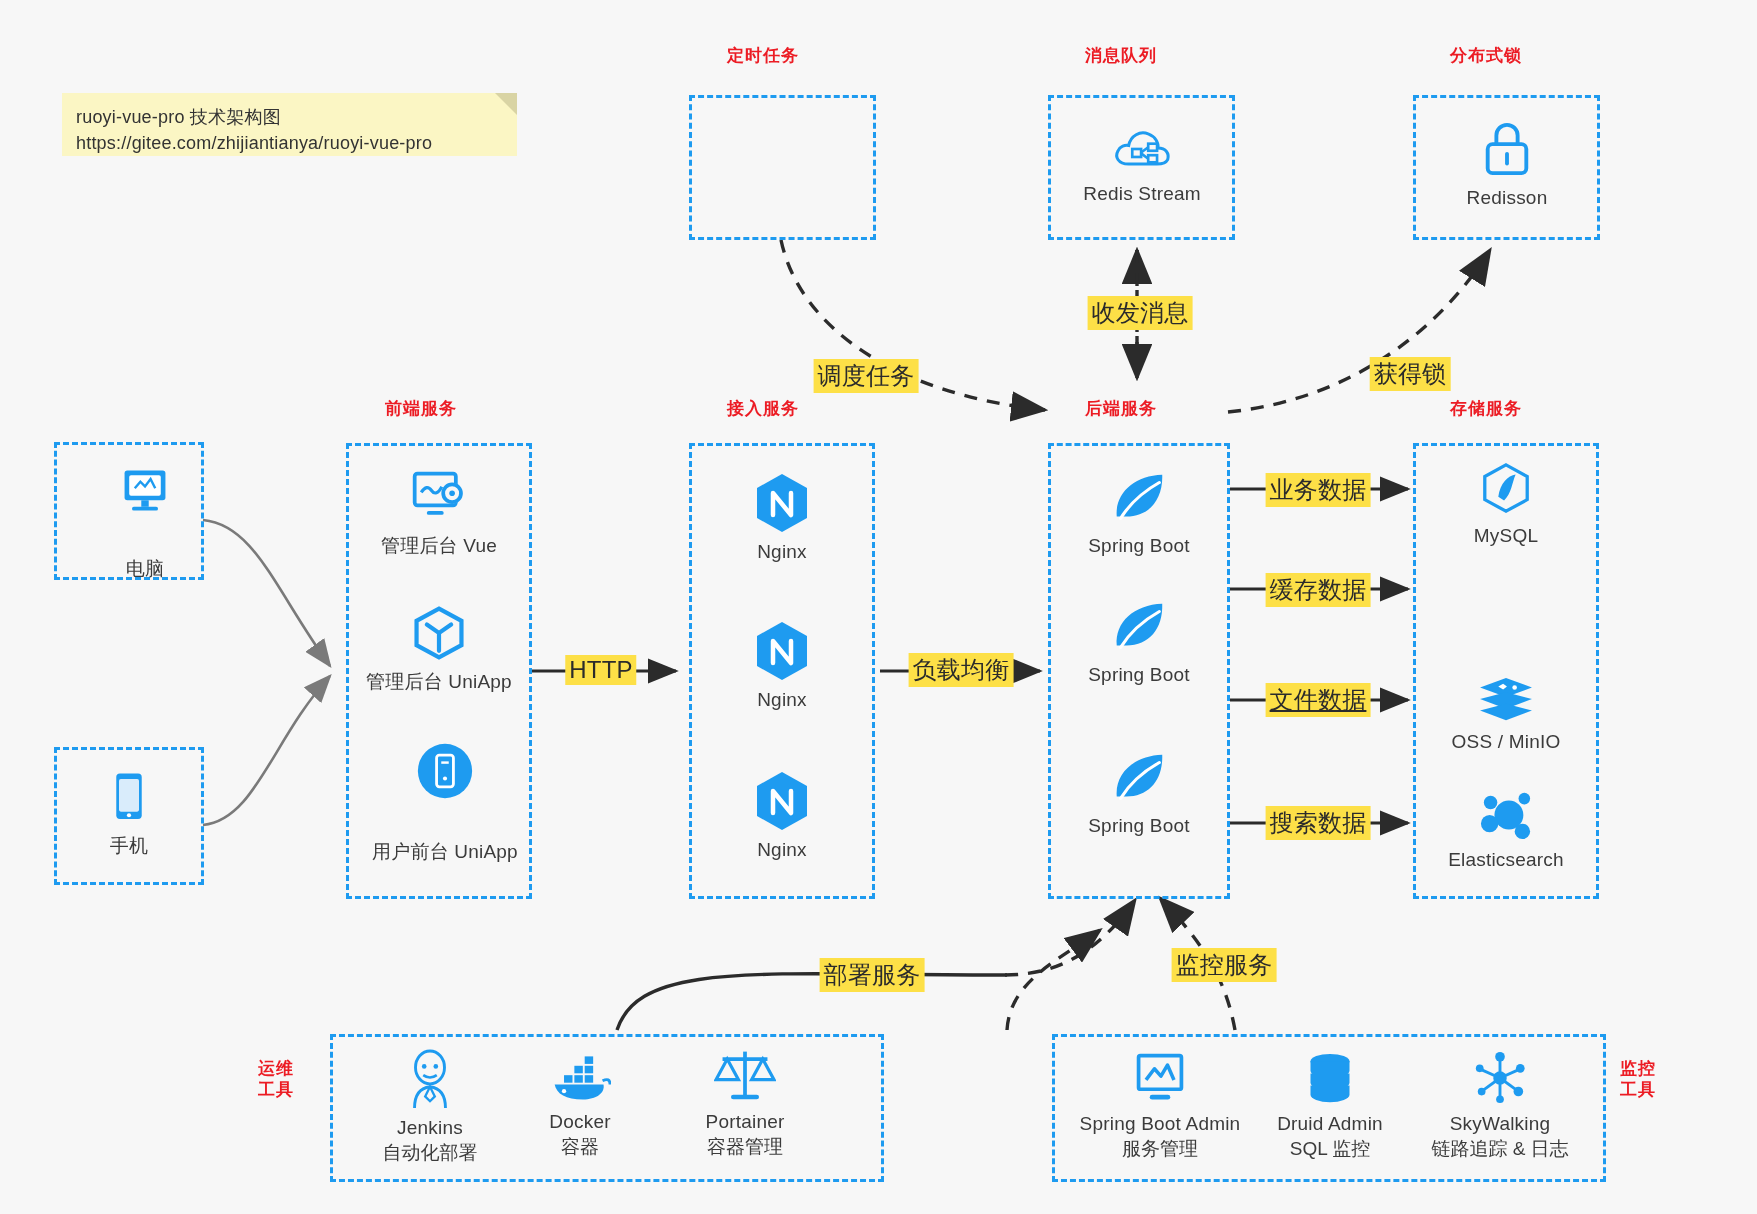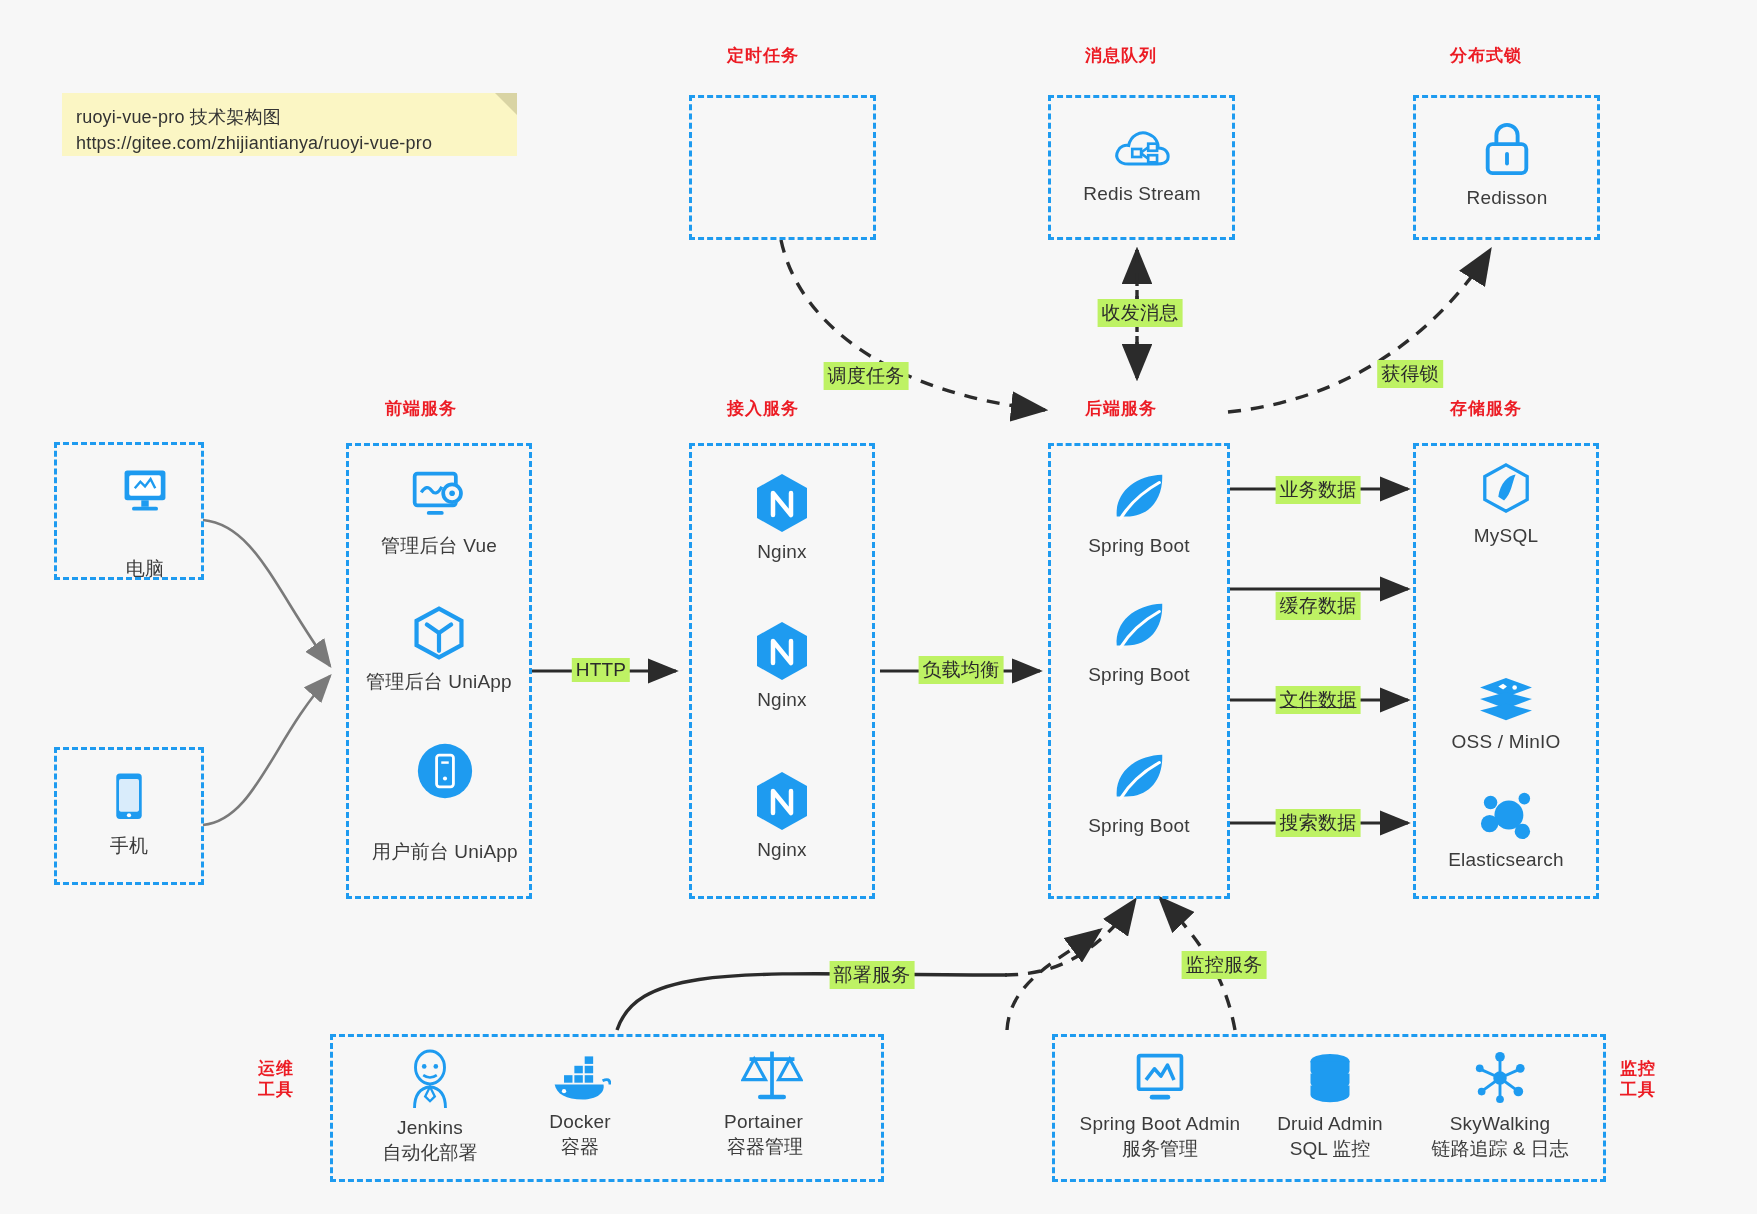--- a/index.html
+++ b/index.html
@@ -81,23 +81,23 @@
     margin-top: 1px;
     font-size: 19px;
     color: #3b3b3b;
     white-space: nowrap;
     text-align: center;
   }
 
   
   .elabel {
     position: absolute;
-    font-size: 19px;
+    font-size: 24px;
     color: #2b2b2b;
-    background: #bef264;
+    background: #fde047;
     padding: 1px 4px;
     white-space: nowrap;
     transform: translate(-50%, -50%);
     letter-spacing: 0.2px;
   }
 </style>
 </head>
 <body>
 
 <div id="stage">
@@ -363,21 +363,21 @@
         <rect x="38" y="14" width="9" height="8" fill="#1e9bf0"></rect>
         <rect x="38" y="4" width="9" height="8" fill="#1e9bf0"></rect>
         <path d="M6 34 h52 c2 9 -8 16 -22 16 C18 50 8 44 6 34 Z" fill="#1e9bf0"></path>
         <circle cx="16" cy="41" r="2.3" fill="#ffffff"></circle>
         <path d="M57 30 q8-4 8 4" fill="none" stroke="#1e9bf0" stroke-width="3"></path>
       </svg>
     </span>
     <span class="cap">Docker</span>
     <span class="sub">容器</span>
   </div>
-  <div class="node" style="left:633px; top:1046px; width:170px;align-items:flex-end;">
+  <div class="node" style="left:660px; top:1046px; width:170px;">
     <span class="ico">
       <svg width="62" height="58" viewBox="0 0 66 62">
         <line x1="33" y1="6" x2="33" y2="54" stroke="#1e9bf0" stroke-width="4"></line>
         <line x1="9" y1="14" x2="57" y2="14" stroke="#1e9bf0" stroke-width="4"></line>
         <path d="M2 36 L14 14 L26 36 Z" fill="none" stroke="#1e9bf0" stroke-width="3.4"></path>
         <path d="M40 36 L52 14 L64 36 Z" fill="none" stroke="#1e9bf0" stroke-width="3.4"></path>
         <rect x="18" y="52" width="30" height="5" rx="2.5" fill="#1e9bf0"></rect>
       </svg>
     </span>
     <span class="cap">Portainer</span>
@@ -433,19 +433,19 @@
     <span class="cap">SkyWalking</span>
     <span class="sub">链路追踪 &amp; 日志</span>
   </div>
 
   <div class="elabel" style="left:601px; top:670px;">HTTP</div>
   <div class="elabel" style="left:961px; top:670px;">负载均衡</div>
   <div class="elabel" style="left:866px; top:376px;">调度任务</div>
   <div class="elabel" style="left:1140px; top:313px;">收发消息</div>
   <div class="elabel" style="left:1410px; top:374px;">获得锁</div>
   <div class="elabel" style="left:1318px; top:490px;">业务数据</div>
-  <div class="elabel" style="left:1318px; top:590px;margin-top:16px;">缓存数据</div>
+  <div class="elabel" style="left:1318px; top:590px;">缓存数据</div>
   <div class="elabel" style="left:1318px; top:700px;text-decoration:underline;">文件数据</div>
   <div class="elabel" style="left:1318px; top:823px;">搜索数据</div>
   <div class="elabel" style="left:872px; top:975px;">部署服务</div>
   <div class="elabel" style="left:1224px; top:965px;">监控服务</div>
 
 </div>
 
 </body></html>

